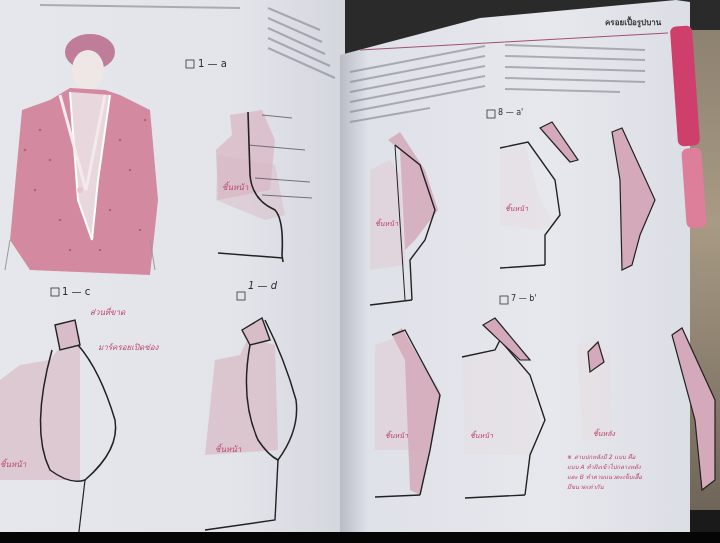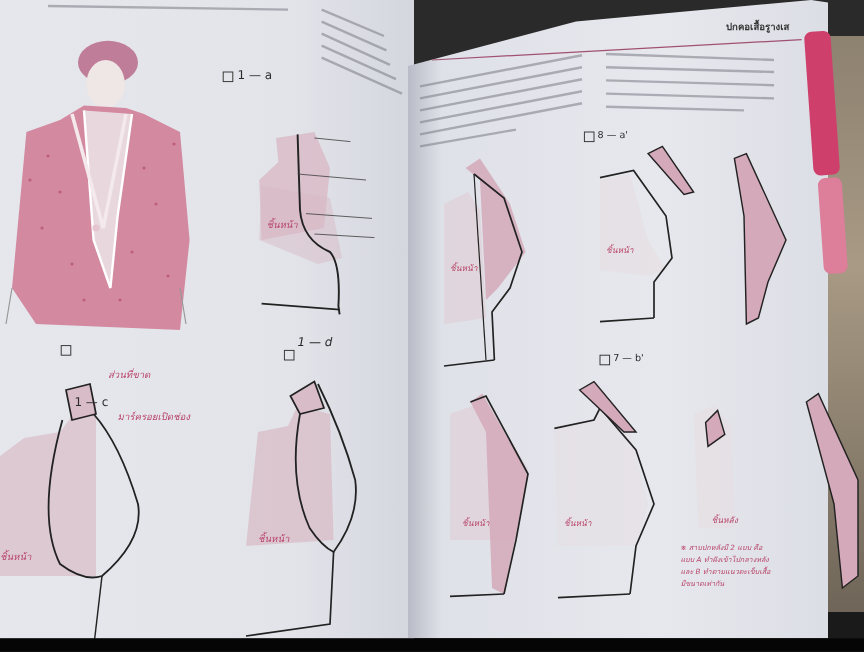--- a/index.html
+++ b/index.html
@@ -139,32 +139,32 @@
       <path d="M462 357 L495 350 L500 340 L530 375 L545 420 L530 455 L525 495" fill="none" stroke="#222" stroke-width="1.4"></path>
       <path d="M465 498 L525 495" stroke="#222" stroke-width="1.4"></path>
       <path d="M483 325 L495 318 L530 360 L520 360 Z" fill="#d4a9b9" stroke="#222" stroke-width="1.2"></path>
       <path d="M578 345 L595 338 L610 355 L612 440 L582 440 Z" fill="#e6dde1" opacity="0.6"></path>
       <path d="M588 352 L598 342 L604 362 L590 372 Z" fill="#d4a9b9" stroke="#222" stroke-width="1.2"></path>
       <path d="M672 335 L682 328 L715 400 L715 480 L702 490 L695 420 Z" fill="#d4a9b9" stroke="#222" stroke-width="1.2"></path>
     </g>
   </svg>
 
   <div class="label" style="left:198px;top:58px;">1 — a</div>
-  <div class="label" style="left:62px;top:286px;margin-top:44px;">1 — c</div>
+  <div class="label" style="left:62px;top:286px;">1 — c</div>
   <div class="label" style="left:248px;top:280px;font-style:italic;">1 — d</div>
   <div class="label" style="left:498px;top:108px;font-size:8px;">8 — a'</div>
   <div class="label" style="left:511px;top:294px;font-size:8px;">7 — b'</div>
 
   <div class="txt pink" style="left:222px;top:183px;font-size:8px;">ชิ้นหน้า</div>
   <div class="txt pink" style="left:90px;top:308px;font-size:8px;">ส่วนที่ขาด</div>
   <div class="txt pink" style="left:98px;top:343px;font-size:8px;">มาร์ครอยเปิดช่อง</div>
   <div class="txt pink" style="left:0px;top:460px;font-size:8px;">ชิ้นหน้า</div>
   <div class="txt pink" style="left:215px;top:445px;font-size:8px;">ชิ้นหน้า</div>
 
-  <div class="txt" style="left:605px;top:18px;font-size:8px;font-weight:bold;color:#333;">ปกคอเสื้อรูางเส</div>
+  <div class="txt" style="left:605px;top:18px;font-size:8px;font-weight:bold;color:#333;">ครอยเปื้อรูปบาน</div>
   <div class="txt pink" style="left:375px;top:220px;font-size:7px;">ชิ้นหน้า</div>
   <div class="txt pink" style="left:505px;top:205px;font-size:7px;">ชิ้นหน้า</div>
   <div class="txt pink" style="left:385px;top:432px;font-size:7px;">ชิ้นหน้า</div>
   <div class="txt pink" style="left:470px;top:432px;font-size:7px;">ชิ้นหน้า</div>
   <div class="txt pink" style="left:593px;top:430px;font-size:7px;text-align:center;">ชิ้นหลัง</div>
   <div class="txt pink" style="left:567px;top:452px;font-size:6px;white-space:normal;width:78px;line-height:10px;">
     <span>※ สาบปกหลังมี 2 แบบ คือ แบบ A ทำฝังเข้าไปกลางหลัง และ B ทำตามแนวตะเข็บเสื้อ มีขนาดเท่ากัน</span>
   </div>
 
   <div class="bottom-bar"></div>

